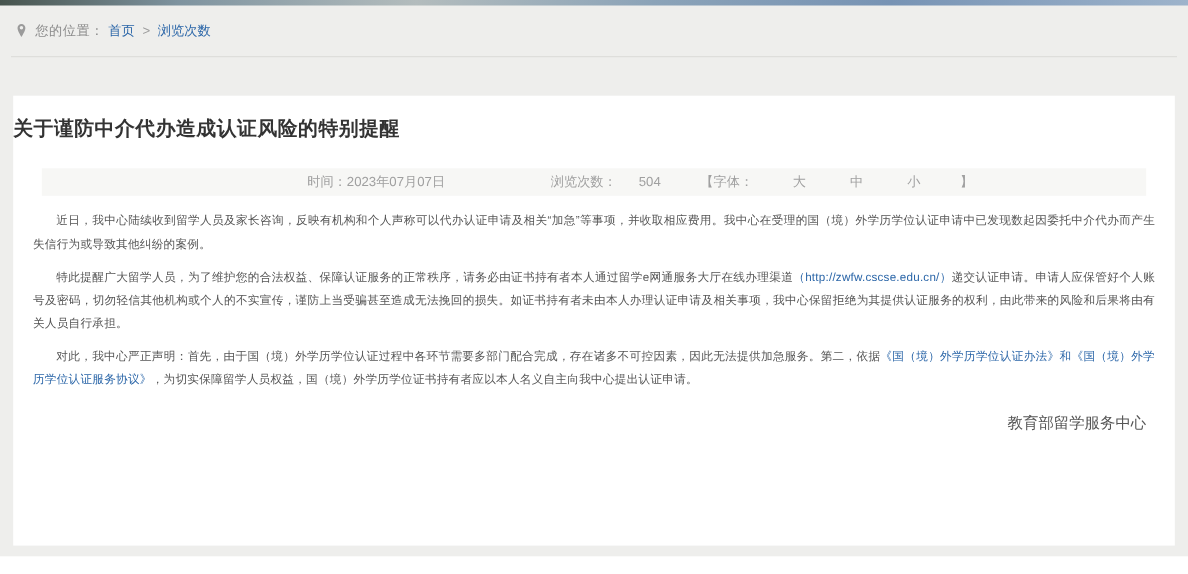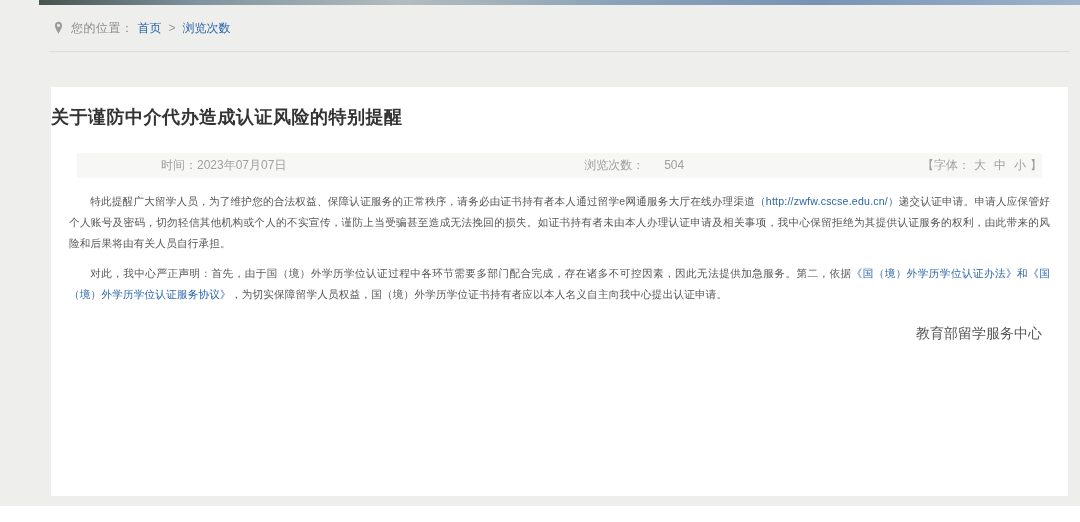--- a/index.html
+++ b/index.html
@@ -8,33 +8,33 @@
     --title:#333333;
     --meta-text:#a0a0a0;
     --page-bg:#eeeeec;
     --card-bg:#ffffff;
     --divider:#dcdcda;
     --meta-bg:#f7f7f5;
   }
   *{box-sizing:border-box;margin:0;padding:0;}
   html,body{background:#fff;}
   body{font-family:"Liberation Sans","DejaVu Sans",sans-serif;}
-  .page{position:relative;width:1080px;height:506px;background:var(--page-bg);overflow:hidden;padding-left:39px;}
+  .page{position:relative;width:1080px;height:506px;background:var(--page-bg);overflow:hidden;}
   .topbar{height:5px;width:100%;background:linear-gradient(90deg,#47544e 0%,#7e939f 15%,#b3bcbd 35%,#8ba3b8 55%,#7793b4 75%,#9db3cb 100%);}
   .breadcrumb-row{height:47px;margin:0 10px;display:flex;align-items:center;border-bottom:1px solid var(--divider);font-size:12px;color:#8b8b8b;padding-left:4px;}
   .pin{display:inline-flex;align-items:center;margin-right:7px;}
   .bc-label{color:#8b8b8b;letter-spacing:.5px;}
   .bc-link{color:var(--link);text-decoration:none;cursor:pointer;margin:0 4px;}
   .bc-sep{color:#9a9a9a;margin:0 3px;}
   .card{background:var(--card-bg);margin:35px 12px 0;height:409px;overflow:hidden;}
   .title{margin-top:18px;text-align:left;font-size:18px;line-height:25px;font-weight:bold;color:var(--title);letter-spacing:.5px;}
-  .meta-bar{margin:23px 26px 0;height:25px;background:var(--meta-bg);display:flex;align-items:center;justify-content:space-between;padding-left:84px;font-size:12px;color:var(--meta-text);white-space:nowrap;}
+  .meta-bar{margin:23px 26px 0;height:25px;background:var(--meta-bg);display:flex;align-items:center;justify-content:center;padding-left:84px;font-size:12px;color:var(--meta-text);white-space:nowrap;}
   .meta-views{margin-left:96px;}
   .views-val{margin-left:20px;}
-  .meta-font{margin-left:36px;display:inline-flex;align-items:center;}
+  .meta-font{margin-left:36px;display:inline-flex;align-items:center;gap:32px;}
   .font-opt{color:var(--meta-text);text-decoration:none;cursor:pointer;margin:0 4px;}
   .article-body{margin:13px 18px 0;font-size:10.6px;line-height:21px;color:var(--body-text);text-align:justify;letter-spacing:.2px;}
   .article-body p{text-indent:2em;margin:0 0 9px 0;}
   .lnk{color:var(--link);cursor:pointer;}
   .signature{margin-top:18px;text-align:right;padding-right:26px;font-size:14px;color:var(--body-text);line-height:21px;}
   .signature .sig-date{margin-top:9px;}
 </style>
 </head>
 <body>
 
@@ -62,20 +62,21 @@
       <span class="meta-font">
         <span>【字体：</span>
         <a class="font-opt">大</a>
         <a class="font-opt">中</a>
         <a class="font-opt">小</a>
         <span>】</span>
       </span>
     </div>
 
     <div class="article-body">
+        <p><span>近日，我中心陆续收到留学人员及家长咨询，反映有机构和个人声称可以代办认证申请及相关“加急”等事项，并收取相应费用。我中心在受理的国（境）外学历学位认证申请中已发现数起因委托中介代办而产生失信行为或导致其他纠纷的案例。</span></p>
         <p><span>特此提醒广大留学人员，为了维护您的合法权益、保障认证服务的正常秩序，请务必由证书持有者本人通过留学e网通服务大厅在线办理渠道</span><span class="lnk">（http://zwfw.cscse.edu.cn/）</span><span>递交认证申请。申请人应保管好个人账号及密码，切勿轻信其他机构或个人的不实宣传，谨防上当受骗甚至造成无法挽回的损失。如证书持有者未由本人办理认证申请及相关事项，我中心保留拒绝为其提供认证服务的权利，由此带来的风险和后果将由有关人员自行承担。</span></p>
         <p><span>对此，我中心严正声明：首先，由于国（境）外学历学位认证过程中各环节需要多部门配合完成，存在诸多不可控因素，因此无法提供加急服务。第二，依据</span><span class="lnk">《国（境）外学历学位认证办法》和《国（境）外学历学位认证服务协议》</span><span>，为切实保障留学人员权益，国（境）外学历学位证书持有者应以本人名义自主向我中心提出认证申请。</span></p>
       </div>
 
     <div class="signature">
       <p class="sig-org">教育部留学服务中心</p>
     </div>
   </div>
 </div>
 

